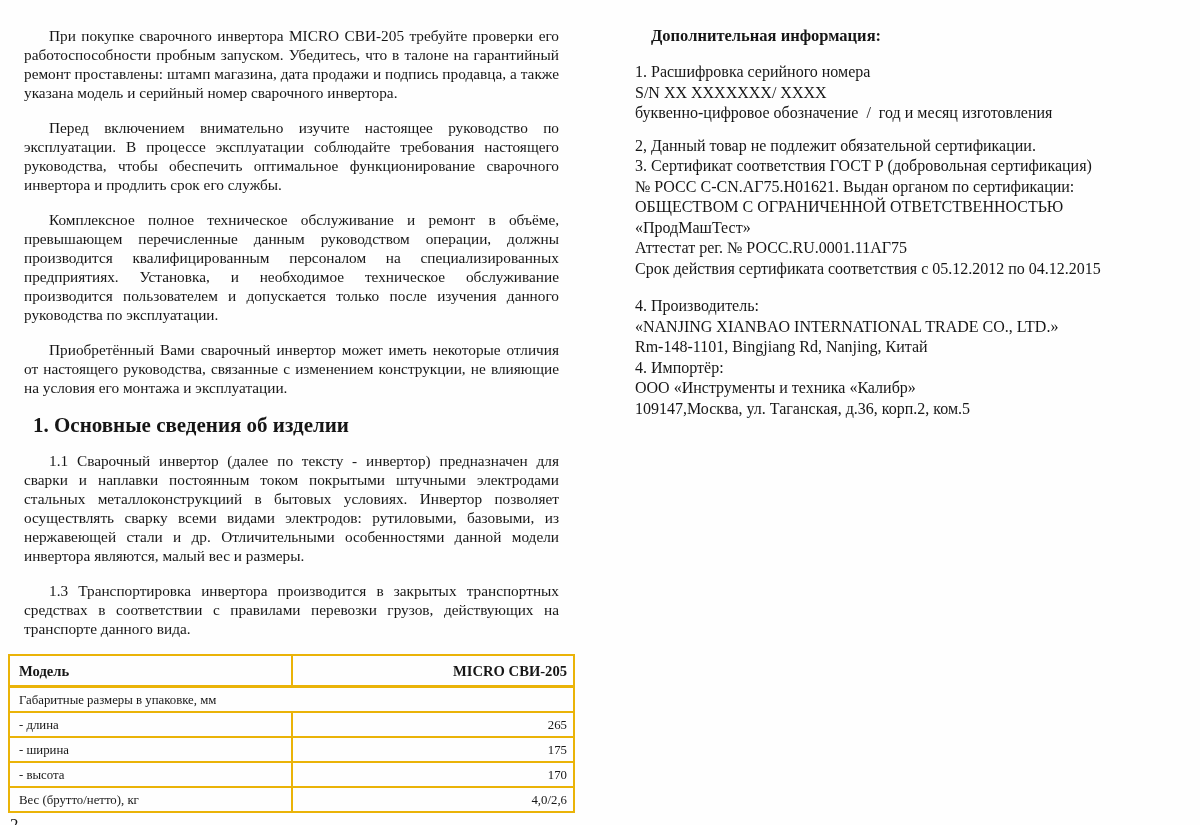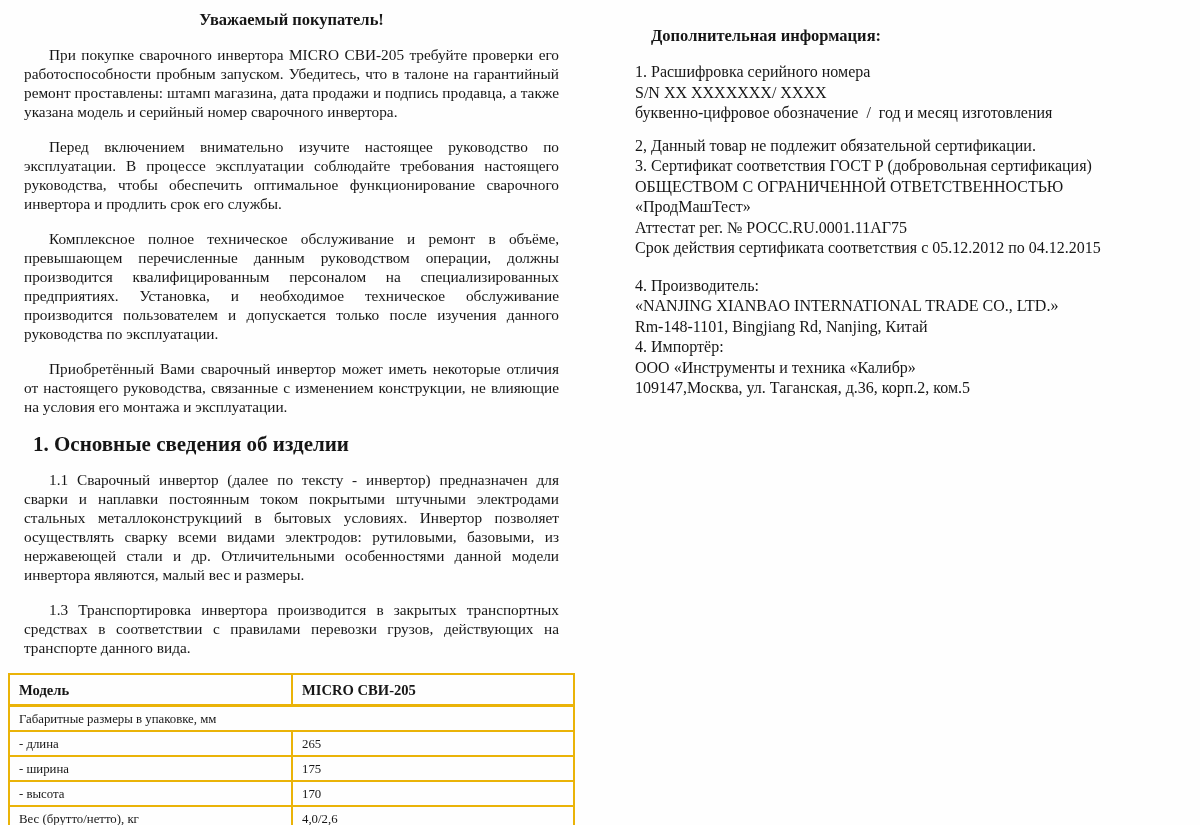--- a/index.html
+++ b/index.html
@@ -61,21 +61,21 @@
   table.dim-table col.c1 { width: 283px; }
   table.dim-table col.c2 { width: 282px; }
   table.dim-table tr.head td {
     font-weight: bold;
     font-size: 14.6px;
     height: 25px;
     border-bottom-width: 3px;
   }
   table.dim-table tr.span-row td { height: 19px; }
   table.dim-table tr.data-row td { height: 19px; }
-  table.dim-table td.val { text-align: left; }
+  table.dim-table td.val { text-align: right; }
   .page-number {
     margin: 2px 0 0 2px;
     font-size: 17px;
     line-height: 20px;
   }
   
   .col-right {
     position: absolute;
     left: 635px;
     top: 9px;
@@ -96,21 +96,20 @@
   .col-right .block { margin: 0; }
   .col-right .block.gap-md { margin-top: 12px; }
   .col-right .block.gap-lg { margin-top: 17px; }
 </style>
 </head>
 <body>
 
 <div class="page">
 
   <div class="col-left">
-    <h1 class="doc-title">Уважаемый покупатель!</h1>
 
     <p class="body">При покупке сварочного инвертора MICRO СВИ-205 требуйте проверки его работоспособности пробным запуском. Убедитесь, что в талоне на гарантийный ремонт проставлены: штамп магазина, дата продажи и подпись продавца, а также указана модель и серийный номер сварочного инвертора.</p>
     <p class="body">Перед включением внимательно изучите настоящее руководство по эксплуатации. В процессе эксплуатации соблюдайте требования настоящего руководства, чтобы обеспечить оптимальное функционирование сварочного инвертора и продлить срок его службы.</p>
     <p class="body">Комплексное полное техническое обслуживание и ремонт в объёме, превышающем перечисленные данным руководством операции, должны производится квалифицированным персоналом на специализированных предприятиях. Установка, и необходимое техническое обслуживание производится пользователем и допускается только после изучения данного руководства по эксплуатации.</p>
     <p class="body">Приобретённый Вами сварочный инвертор может иметь некоторые отличия от настоящего руководства, связанные с изменением конструкции, не влияющие на условия его монтажа и эксплуатации.</p>
 
     <h2 class="section-heading">1. Основные сведения об изделии</h2>
 
     <p class="body">1.1 Сварочный инвертор (далее по тексту - инвертор) предназначен для сварки и наплавки постоянным током покрытыми штучными электродами стальных металлоконструкциий в бытовых условиях. Инвертор позволяет осуществлять сварку всеми видами электродов: рутиловыми, базовыми, из нержавеющей стали и др. Отличительными особенностями данной модели инвертора являются, малый вес и размеры.</p>
     <p class="body">1.3 Транспортировка инвертора производится в закрытых транспортных средствах в соответствии с правилами перевозки грузов, действующих на транспорте данного вида.</p>
@@ -155,20 +154,21 @@
 
     <div class="block">
       <p class="line">1. Расшифровка серийного номера</p>
       <p class="line">S/N XX XXXXXXX/ XXXX</p>
       <p class="line">буквенно-цифровое обозначение  /  год и месяц изготовления</p>
     </div>
 
     <div class="block gap-md">
       <p class="line">2, Данный товар не подлежит обязательной сертификации.</p>
       <p class="line">3. Сертификат соответствия ГОСТ Р (добровольная сертификация)</p>
+      <p class="line">№ РОСС C-CN.АГ75.Н01621. Выдан органом по сертификации:</p>
       <p class="line">ОБЩЕСТВОМ С ОГРАНИЧЕННОЙ ОТВЕТСТВЕННОСТЬЮ</p>
       <p class="line">«ПродМашТест»</p>
       <p class="line">Аттестат рег. № РОСС.RU.0001.11АГ75</p>
       <p class="line">Срок действия сертификата соответствия с 05.12.2012 по 04.12.2015</p>
     </div>
 
     <div class="block gap-lg">
       <p class="line">4. Производитель:</p>
       <p class="line">«NANJING XIANBAO INTERNATIONAL TRADE CO., LTD.»</p>
       <p class="line">Rm-148-1101, Bingjiang Rd, Nanjing, Китай</p>

